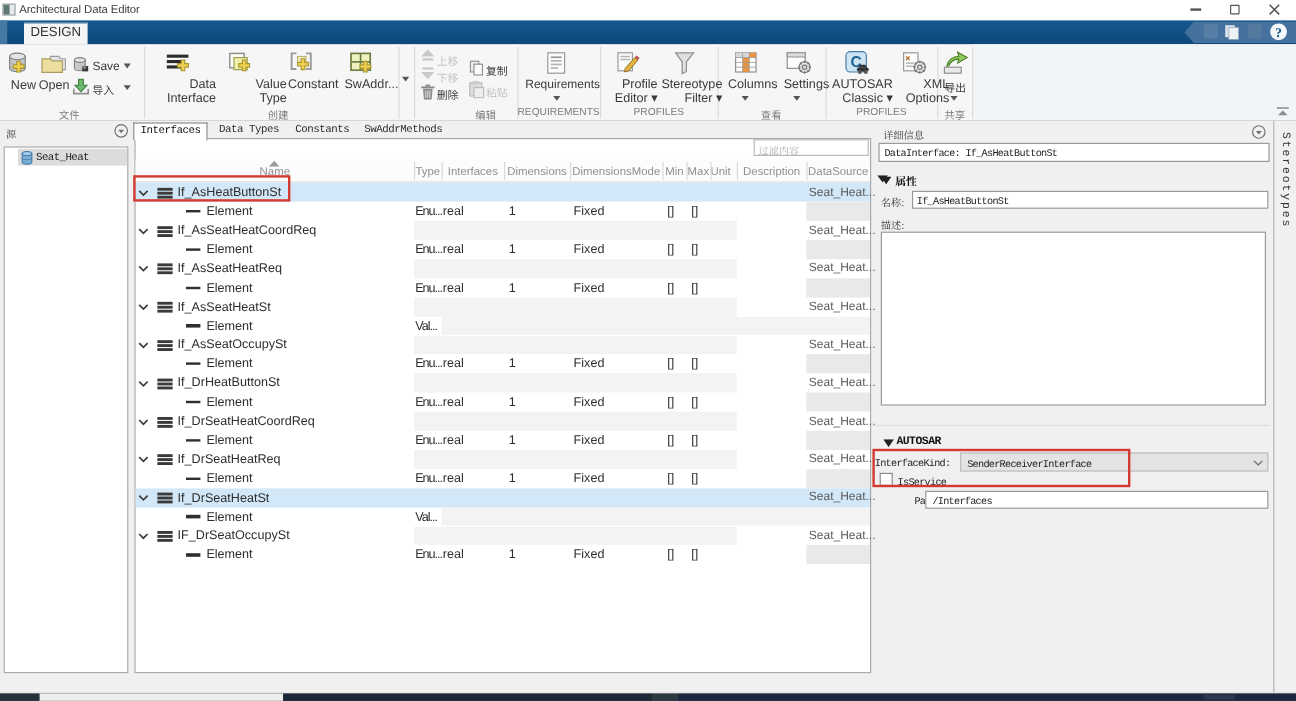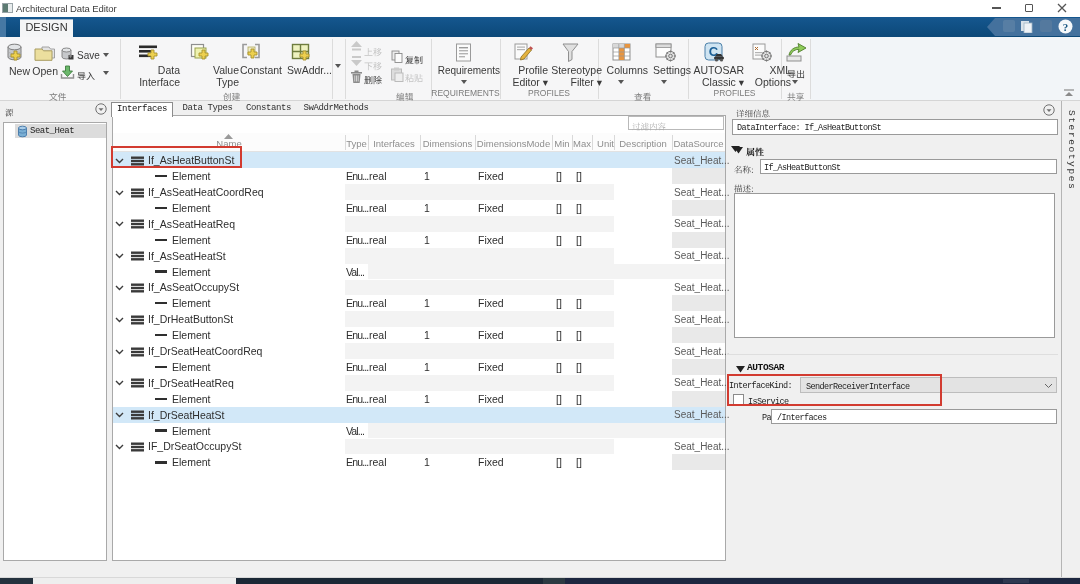--- a/index.html
+++ b/index.html
@@ -260,21 +260,21 @@
     <div class="a" style="left:368px;top:138px;width:52px;font-size:9.5px;color:#8e8e8e;text-align:center;white-space:nowrap;overflow:hidden">Interfaces</div>
     <div class="a" style="left:368px;top:135px;width:1px;height:15.3px;background:#d9d9d9"></div>
     <div class="a" style="left:420px;top:138px;width:55px;font-size:9.5px;color:#8e8e8e;text-align:center;white-space:nowrap;overflow:hidden">Dimensions</div>
     <div class="a" style="left:420px;top:135px;width:1px;height:15.3px;background:#d9d9d9"></div>
     <div class="a" style="left:475px;top:138px;width:77px;font-size:9.5px;color:#8e8e8e;text-align:center;white-space:nowrap;overflow:hidden">DimensionsMode</div>
     <div class="a" style="left:475px;top:135px;width:1px;height:15.3px;background:#d9d9d9"></div>
     <div class="a" style="left:552px;top:138px;width:20px;font-size:9.5px;color:#8e8e8e;text-align:center;white-space:nowrap;overflow:hidden">Min</div>
     <div class="a" style="left:552px;top:135px;width:1px;height:15.3px;background:#d9d9d9"></div>
     <div class="a" style="left:572px;top:138px;width:20px;font-size:9.5px;color:#8e8e8e;text-align:center;white-space:nowrap;overflow:hidden">Max</div>
     <div class="a" style="left:572px;top:135px;width:1px;height:15.3px;background:#d9d9d9"></div>
-    <div class="a" style="left:592px;top:138px;width:22px;font-size:9.5px;color:#8e8e8e;text-align:right;white-space:nowrap;overflow:hidden">Unit</div>
+    <div class="a" style="left:592px;top:138px;width:22px;font-size:9.5px;color:#8e8e8e;text-align:left;white-space:nowrap;overflow:hidden">Unit</div>
     <div class="a" style="left:592px;top:135px;width:1px;height:15.3px;background:#d9d9d9"></div>
     <div class="a" style="left:614px;top:138px;width:58px;font-size:9.5px;color:#8e8e8e;text-align:center;white-space:nowrap;overflow:hidden">Description</div>
     <div class="a" style="left:614px;top:135px;width:1px;height:15.3px;background:#d9d9d9"></div>
     <div class="a" style="left:672px;top:138px;width:53px;font-size:9.5px;color:#8e8e8e;text-align:center;white-space:nowrap;overflow:hidden">DataSource</div>
     <div class="a" style="left:672px;top:135px;width:1px;height:15.3px;background:#d9d9d9"></div>
     <svg class="a" style="left:224px;top:134px" width="9" height="5">
       <path d="M4.5 0 L9 5 H0 Z" fill="#9a9a9a"></path>
     </svg>
     <div class="a" style="left:113px;top:152.3px;width:612px;height:15.9px;background:#d2e8f8"></div>
     <svg class="a" style="left:115px;top:157.8px" width="9" height="6">

